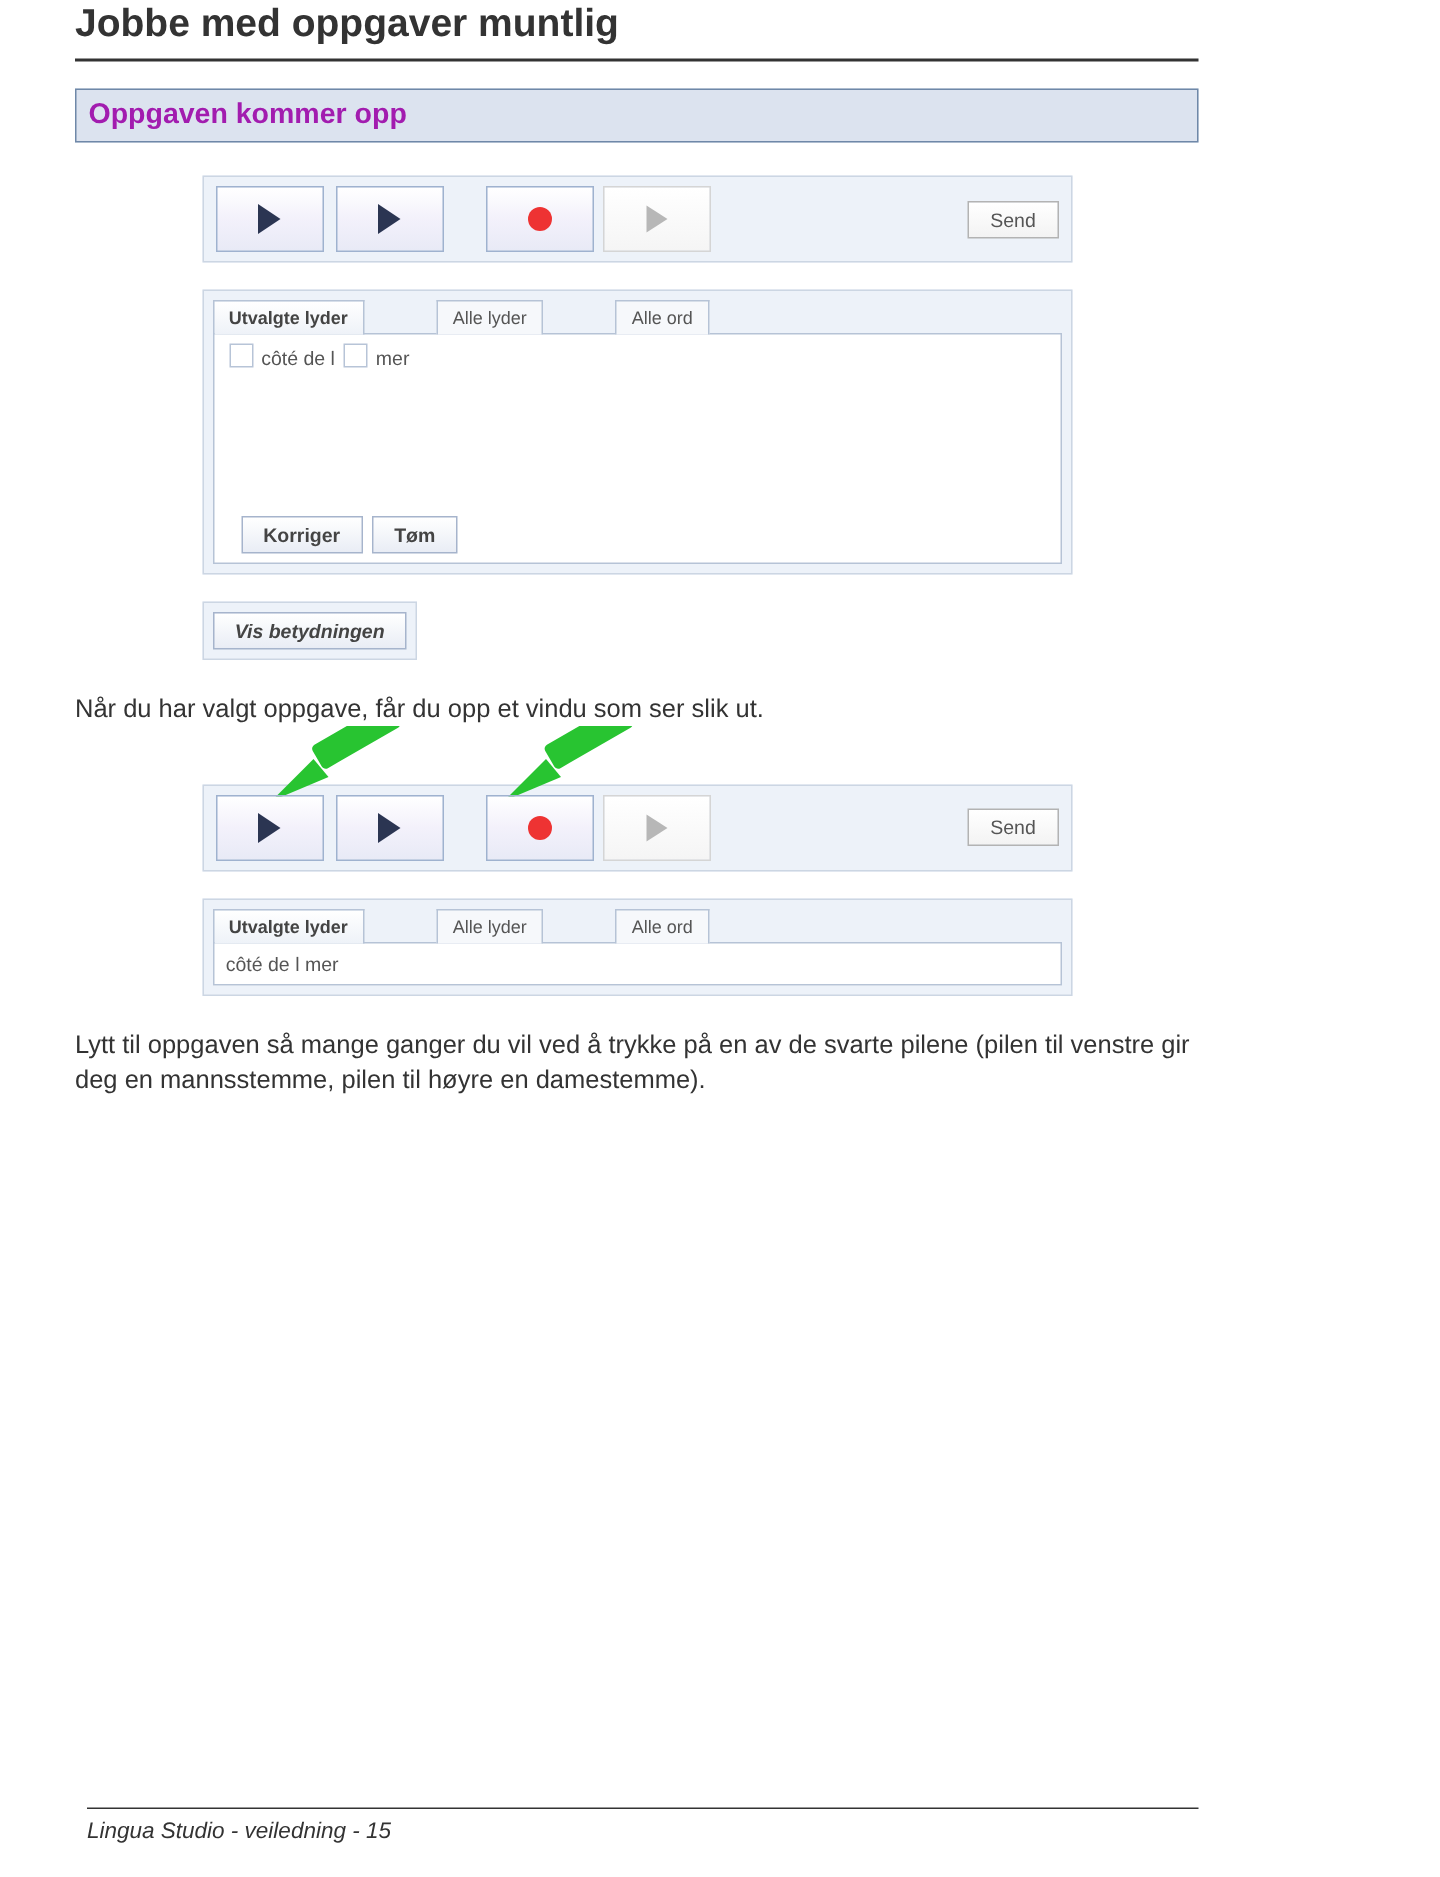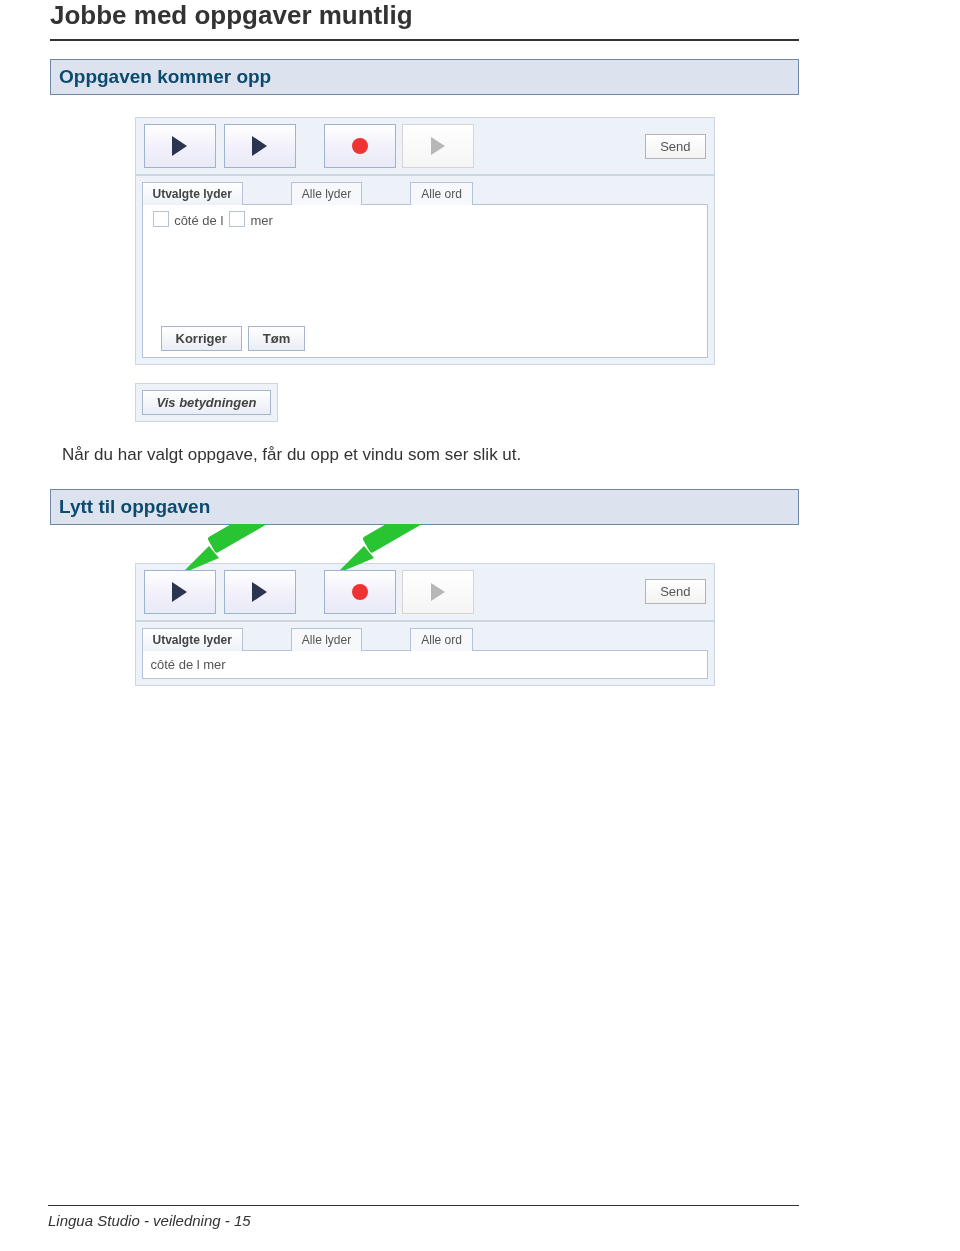--- a/index.html
+++ b/index.html
@@ -26,38 +26,39 @@
     border: none;
     border-top: 2px solid #333;
     margin: 0 0 18px 0;
   }
   .section-header {
     border: 1px solid #6f88a8;
     background: #dce3ef;
     padding: 6px 8px;
     font-size: 19px;
     font-weight: bold;
-    color: #0c4a6e;
+    color: #a21caf;
     margin-bottom: 22px;
   }
   .panel-wrap {
     display: flex;
     justify-content: center;
     margin-bottom: 22px;
   }
   .panel {
     width: 580px;
   }
   .toolbar {
     border: 1px solid #ccd6e3;
     background: #edf2f9;
     padding: 6px 8px;
     display: flex;
     align-items: center;
     gap: 6px;
+    margin-bottom: 18px;
     justify-content: center;
   }
   .tb-btn {
     width: 70px;
     height: 42px;
     border: 1px solid #9fb2cf;
     background: linear-gradient(#fff, #f3f1fb, #e8eaf6);
     display: flex;
     align-items: center;
     justify-content: center;
@@ -157,21 +158,21 @@
   .standalone-btn-wrap {
     border: 1px solid #ccd6e3;
     background: #edf2f9;
     padding: 6px;
     display: inline-block;
     font-style: italic;
   }
   .body-text {
     font-size: 17px;
     color: #333;
-    margin: 18px 0 22px 12px;
+    margin: 18px 0 22px 0;
     line-height: 1.35;
   }
   .arrow-svg {
     position: absolute;
   }
   .short-tabs-body {
     border: 1px solid #b6c3d6;
     border-top: 1px solid #b6c3d6;
     background: #fff;
     padding: 6px 8px;
@@ -180,21 +181,21 @@
     color: #555;
   }
   .short-box {
     border: 1px solid #ccd6e3;
     background: #edf2f9;
     padding: 6px;
   }
   .footer {
     position: absolute;
     bottom: 22px;
-    left: 48px;
+    left: 58px;
     right: 50px;
   }
   .footer hr {
     border: none;
     border-top: 1px solid #333;
     margin: 0 0 6px 0;
   }
   .footer-text {
     font-style: italic;
     font-size: 15px;
@@ -265,21 +266,20 @@
 
       <div class="standalone-btn-wrap">
         <div class="ui-btn">Vis betydningen</div>
       </div>
 
     </div>
   </div>
 
   <div class="body-text">Når du har valgt oppgave, får du opp et vindu som ser slik ut.</div>
 
-  <div class="section-header">Lytt til oppgaven</div>
 
   <div class="panel-wrap" style="margin-top:38px;">
     <div class="panel">
 
       <div class="toolbar toolbar2">
         <div class="arrow-container">
           <svg class="arrow-svg" style="left:45px; top:-4px;" width="90" height="60" viewBox="0 0 90 60">
             <g fill="#28c431">
               <polygon points="0,50 28,22 38,34"></polygon>
               <rect x="26" y="14" width="60" height="18" transform="rotate(-30 26 14)" rx="3"></rect>
@@ -320,19 +320,20 @@
           <span class="blank"></span>
           <span>côté  de  l</span>
           <span class="blank"></span>
           <span>mer</span>
         </div>
       </div>
 
     </div>
   </div>
 
+  <div class="body-text">Lytt til oppgaven så mange ganger du vil ved å trykke på en av de svarte pilene (pilen til venstre gir deg en mannsstemme, pilen til høyre en damestemme).</div>
 
   <div class="footer">
     <hr>
     <div class="footer-text">Lingua Studio - veiledning - 15</div>
   </div>
 
 </div>
 
 </body></html>

